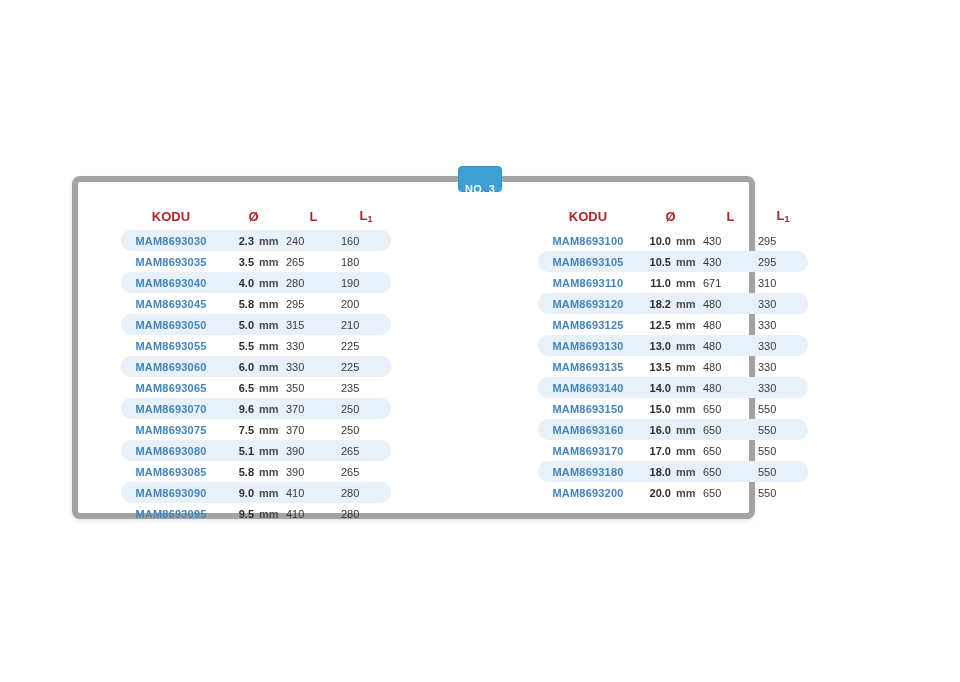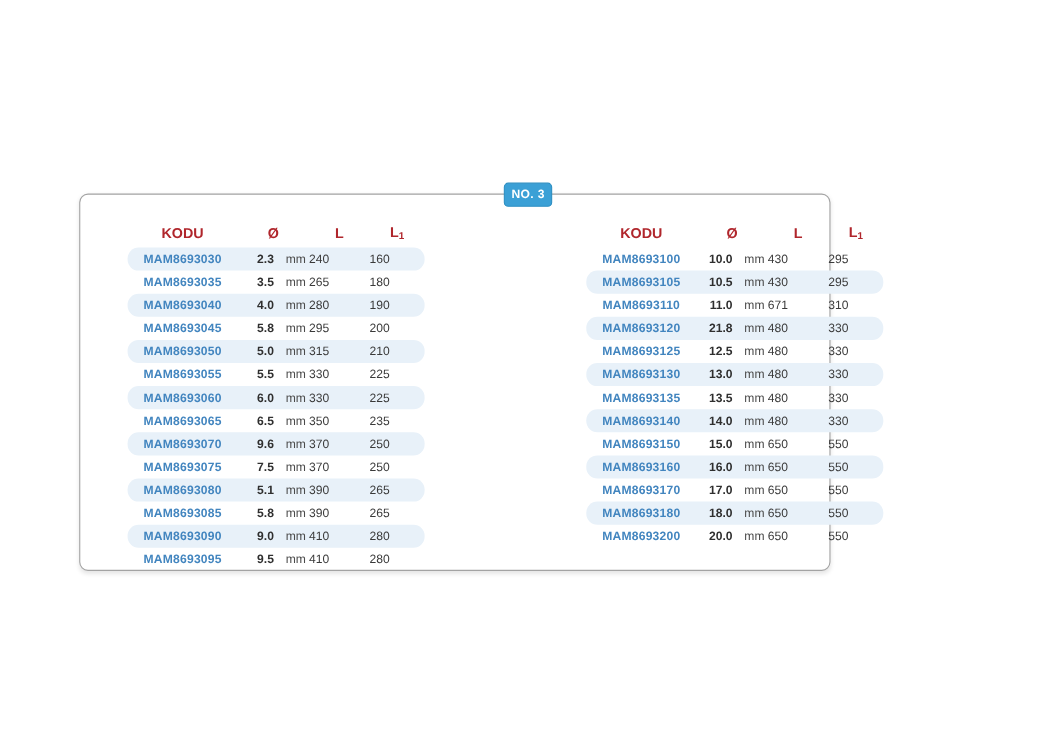--- a/index.html
+++ b/index.html
@@ -4,30 +4,30 @@
 <style>
   * { margin: 0; padding: 0; box-sizing: border-box; }
   html, body { width: 960px; height: 682px; background: #ffffff; overflow: hidden; }
   body { font-family: "Liberation Sans", sans-serif; position: relative; }
 
   .card {
     position: absolute;
     left: 72px; top: 176px;
     width: 683px; height: 343px;
     background: #ffffff;
-    border: 1px solid #a3a3a3;
+    border: 6px solid #a3a3a3;
     border-radius: 8px;
     box-shadow: 0 2px 4px rgba(0,0,0,0.10);
   }
 
   .badge {
     position: absolute;
     left: 458px; top: 166px;
     min-width: 42px; height: 22px;
-    padding: 0 6px;
+    padding: 12px 6px;
     background: #3ba0d6;
     border: 1px solid #2e8fc2;
     border-radius: 4px;
     color: #ffffff;
     font-size: 11px;
     font-weight: bold;
     line-height: 20px;
     text-align: center;
     z-index: 5;
     letter-spacing: 0.3px;
@@ -73,22 +73,23 @@
     display: inline-block;
     width: 30px;
     text-align: right;
     font-weight: bold;
     color: #2f2f2f;
   }
   .cell-dia .unit {
     display: inline-block;
     width: 24px;
     margin-left: 5px;
-    text-align: right;
+    text-align: left;
     color: #4a4a4a;
+    font-weight: bold;
   }
   .cell-l, .cell-l1 {
     text-align: left;
     color: #3a3a3a;
   }
 </style>
 </head>
 <body>
 
 <div class="badge">NO. 3</div>
@@ -263,21 +264,21 @@
           <div class="cell-dia">
             <span class="num">11.0</span>
             <span class="unit">mm</span>
           </div>
           <div class="cell-l">671</div>
           <div class="cell-l1">310</div>
         </div>
         <div class="row striped">
           <div class="cell-code">MAM8693120</div>
           <div class="cell-dia">
-            <span class="num">21.8</span>
+            <span class="num">18.2</span>
             <span class="unit">mm</span>
           </div>
           <div class="cell-l">480</div>
           <div class="cell-l1">330</div>
         </div>
         <div class="row">
           <div class="cell-code">MAM8693125</div>
           <div class="cell-dia">
             <span class="num">12.5</span>
             <span class="unit">mm</span>

